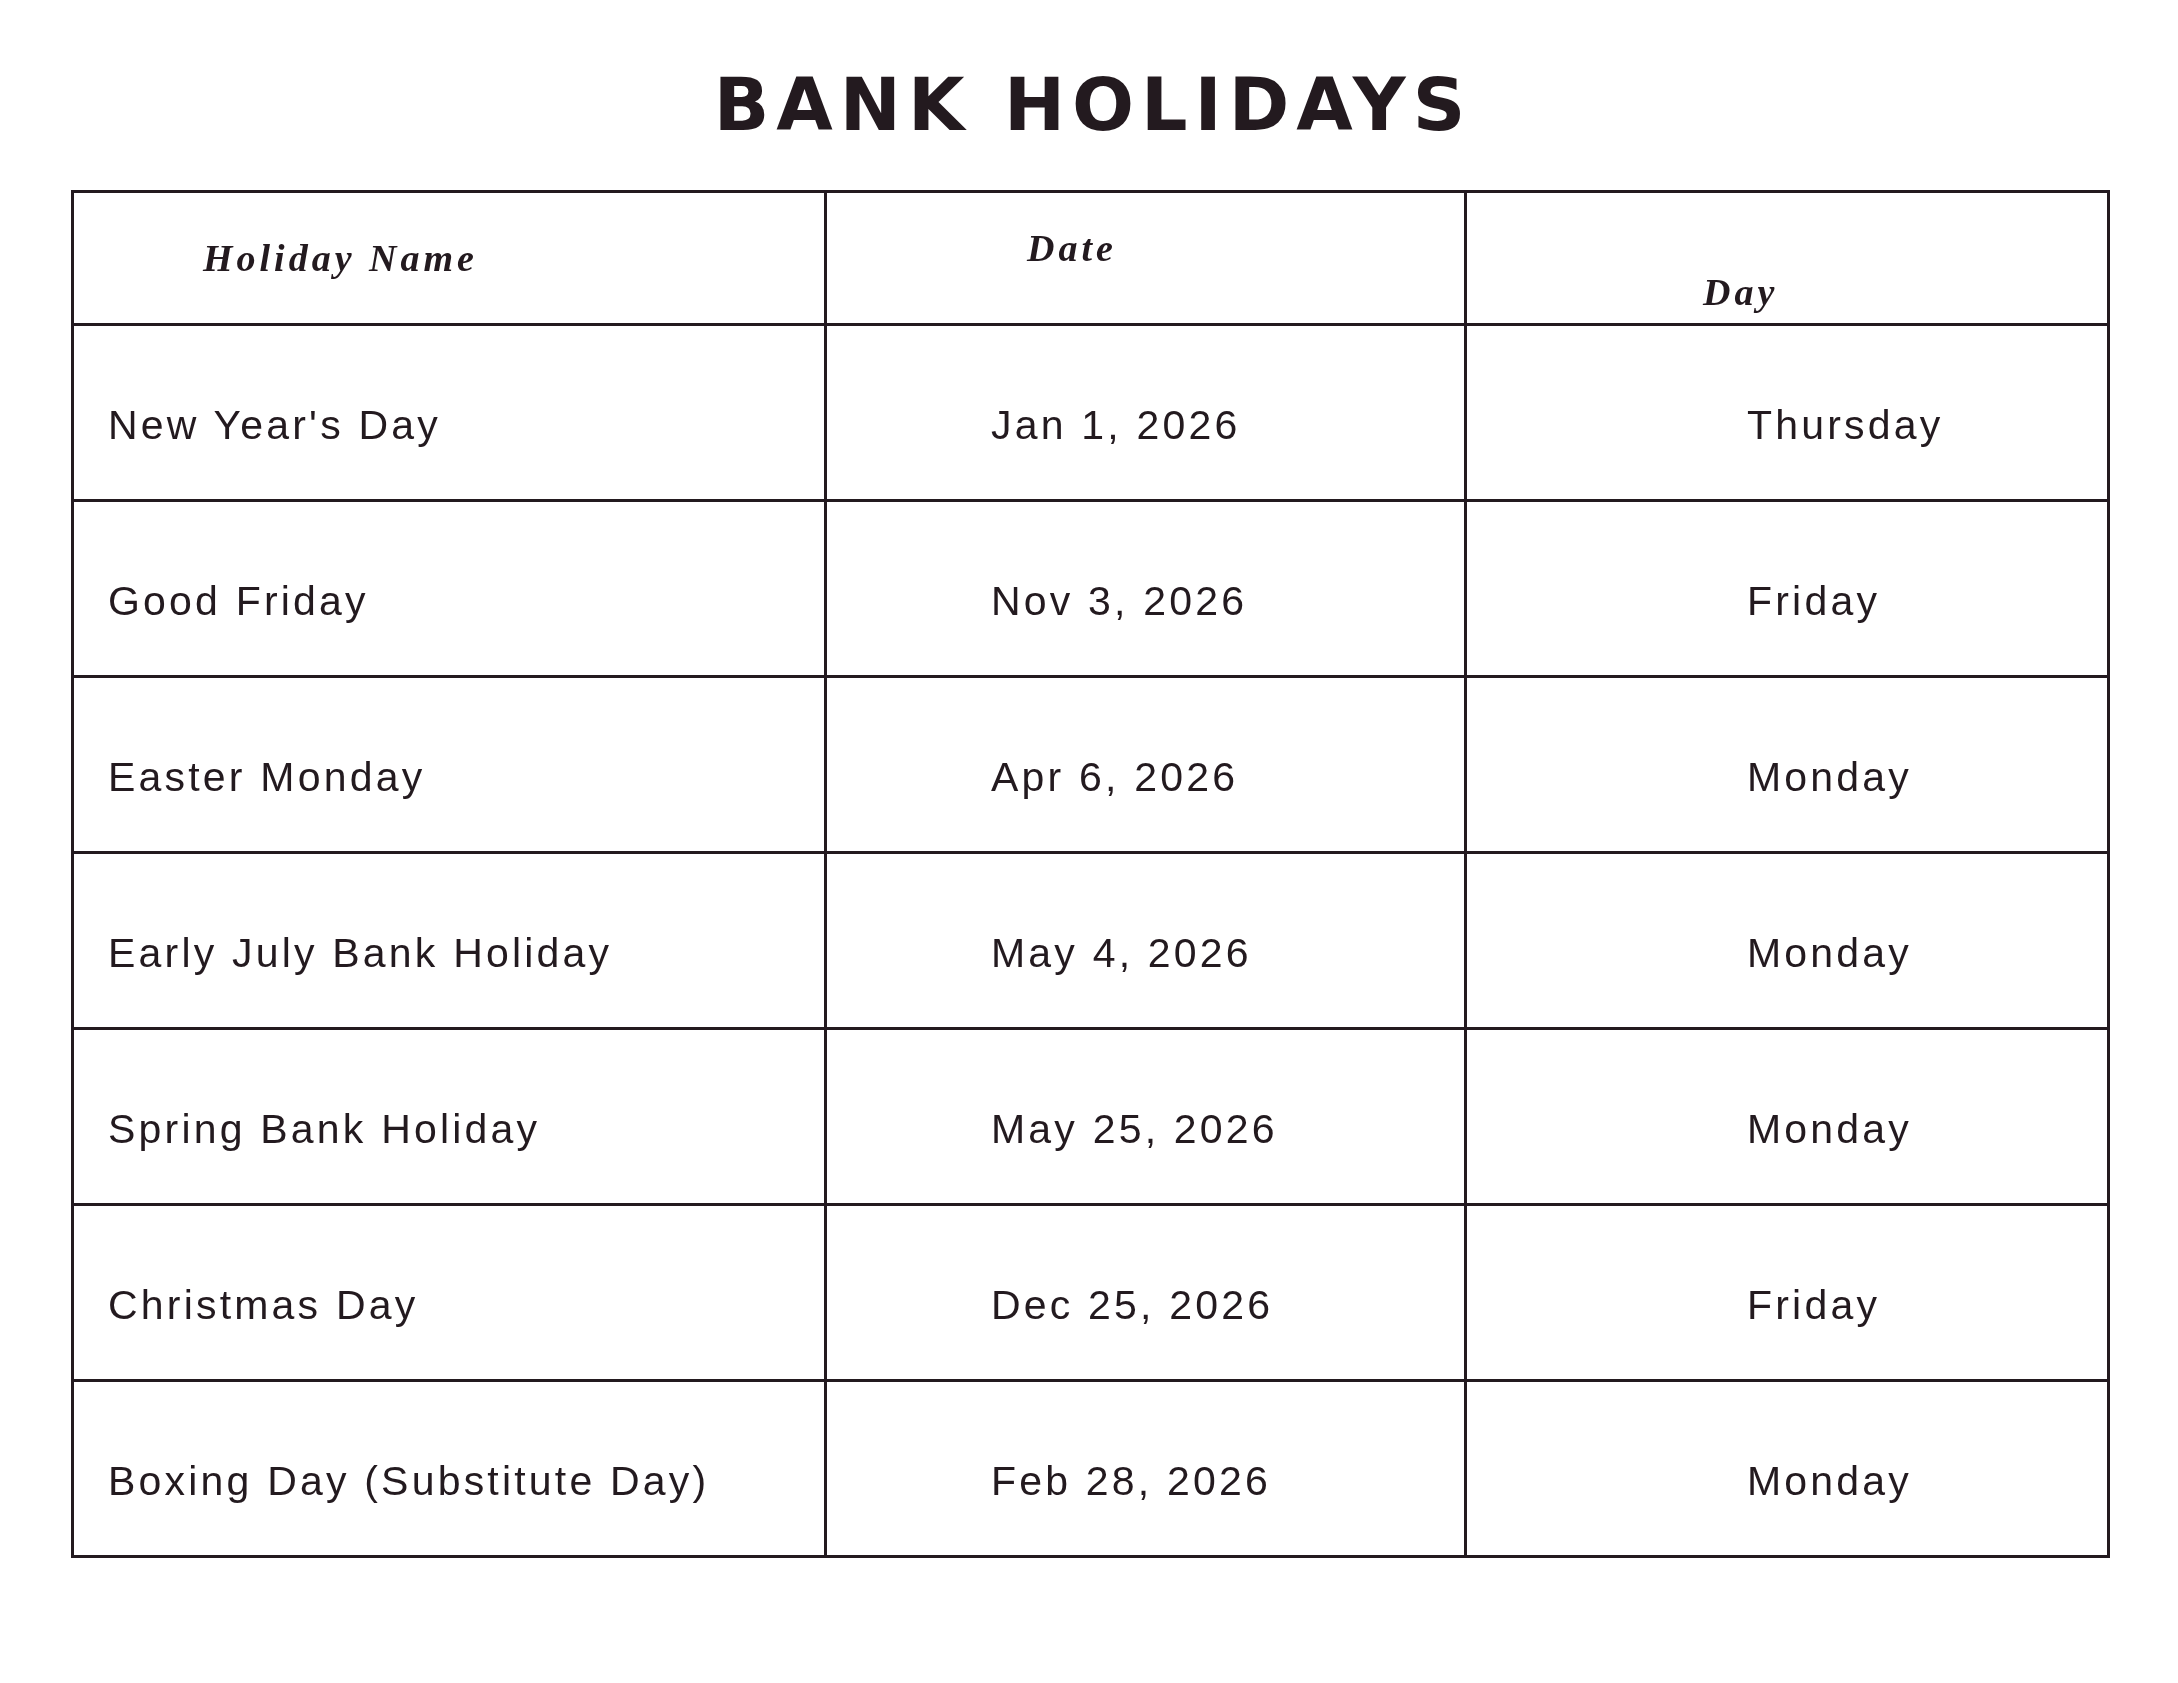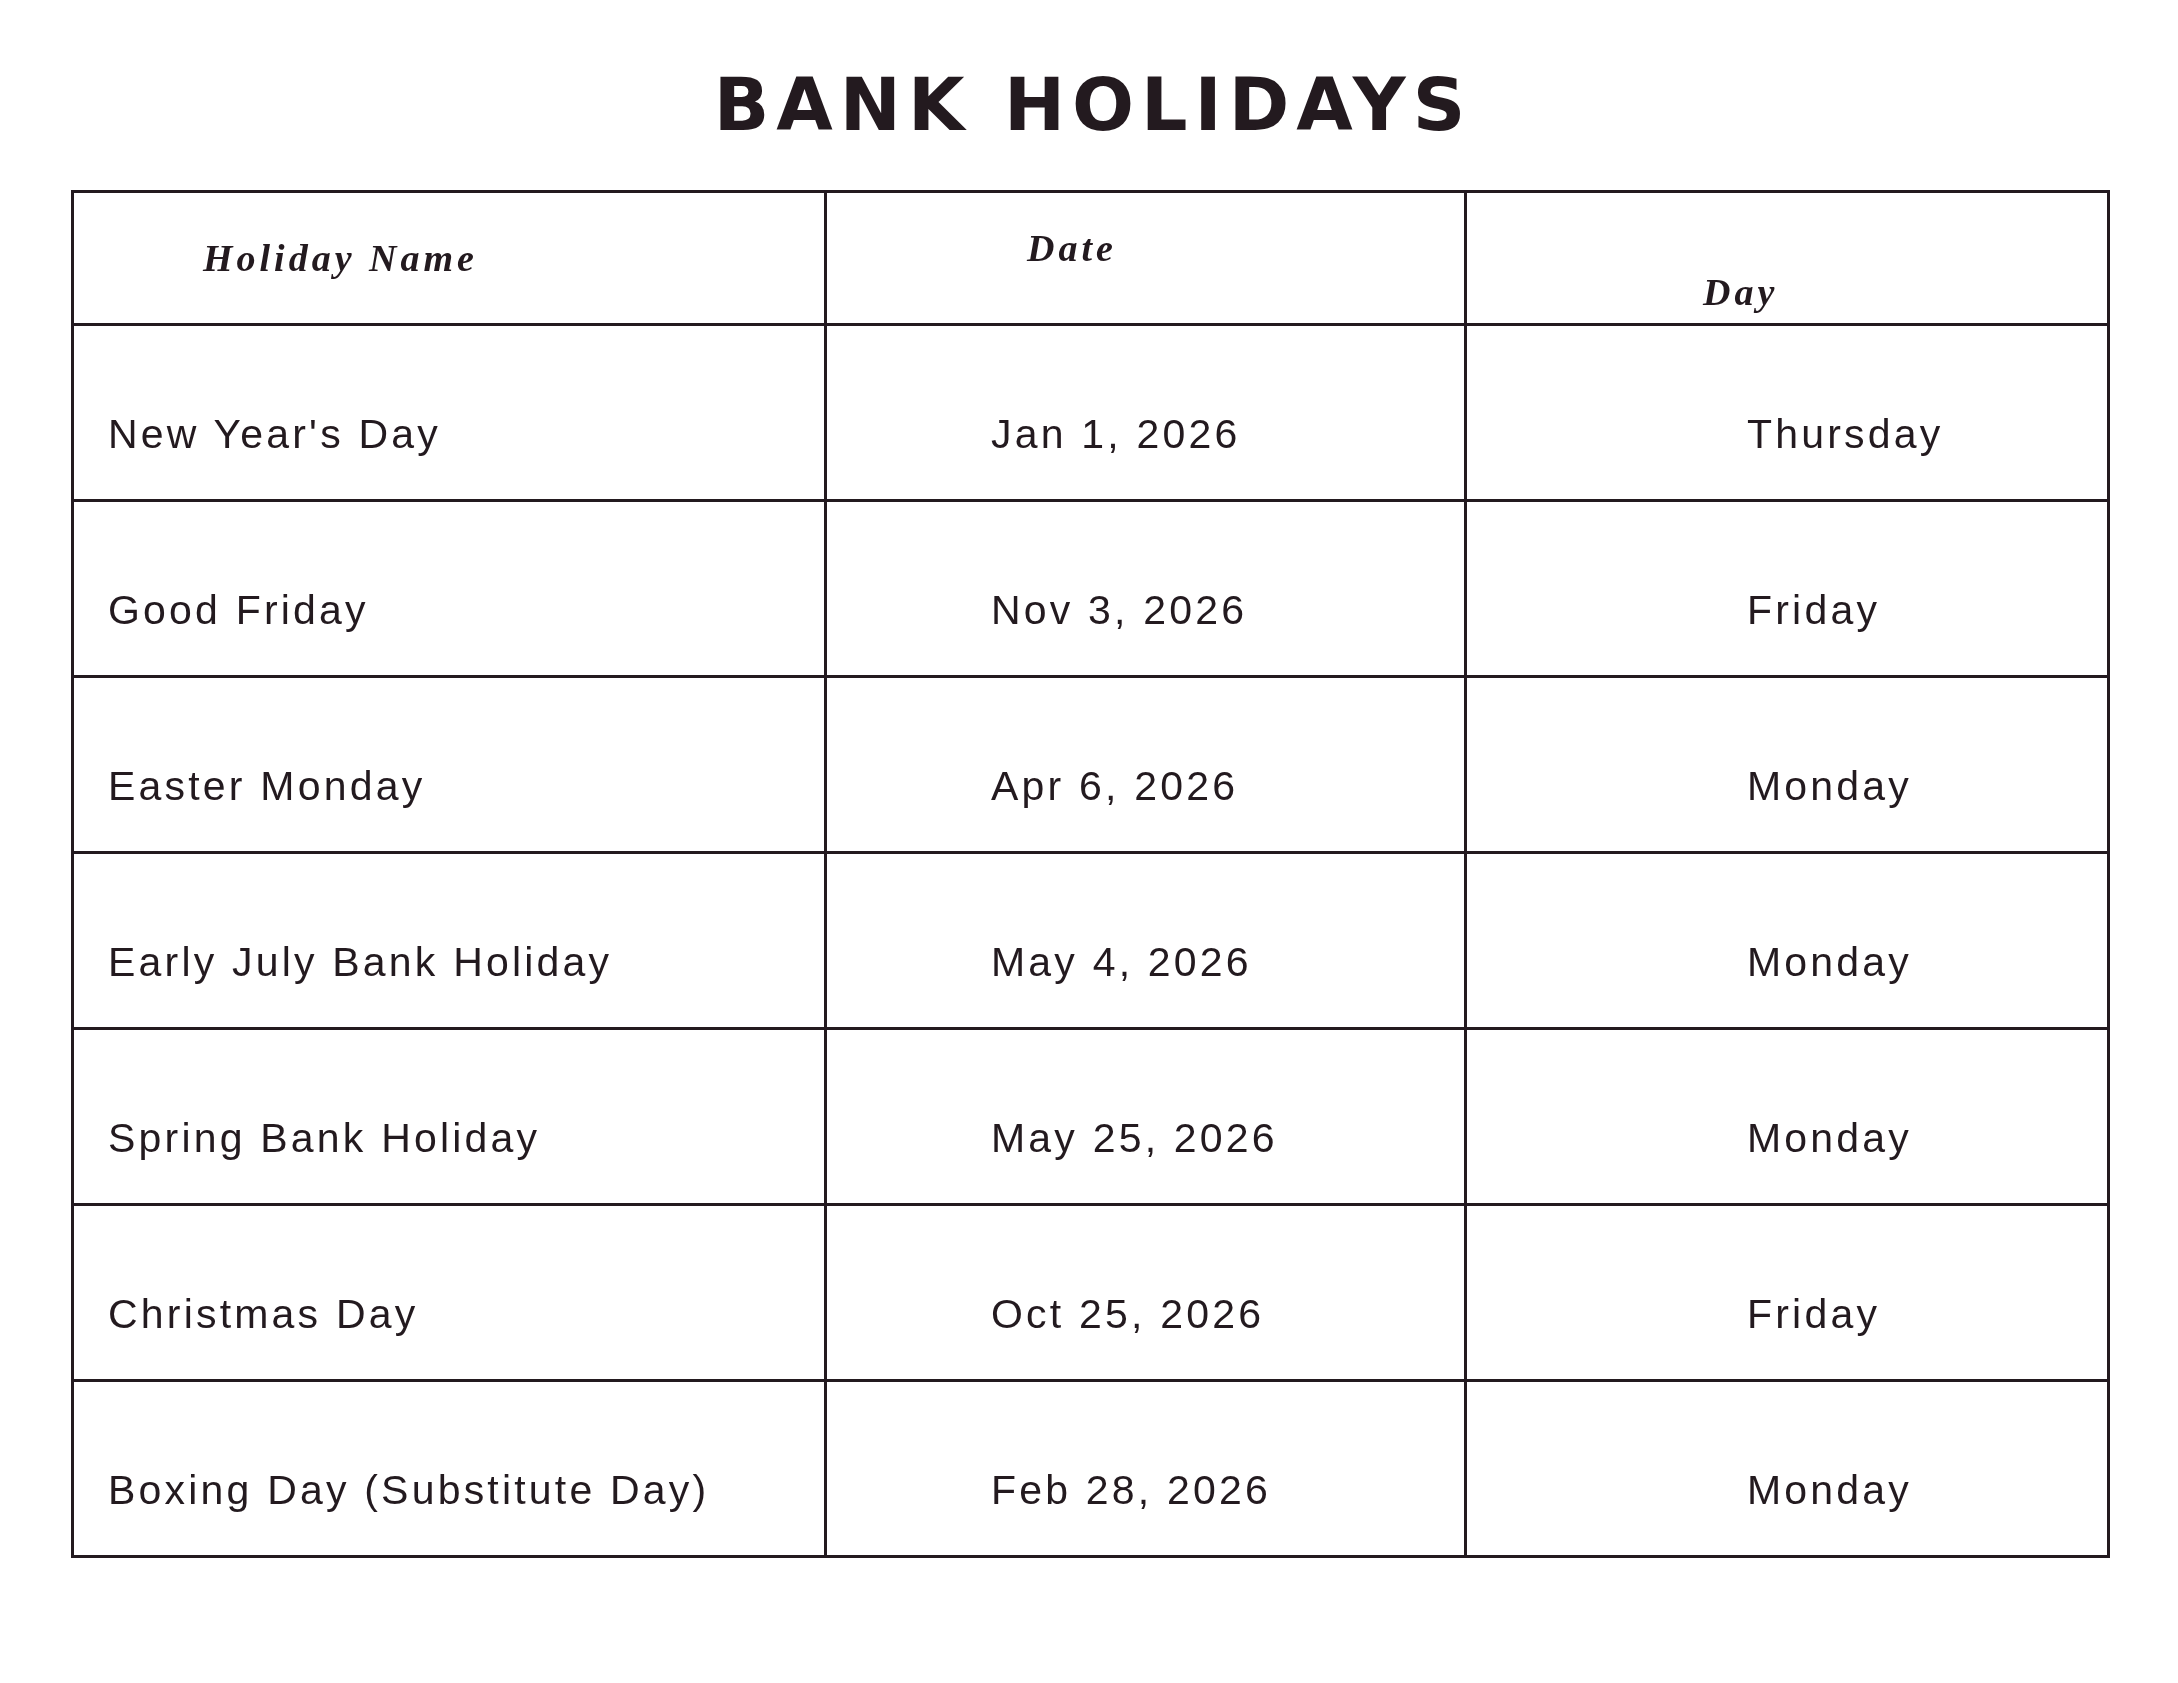--- a/index.html
+++ b/index.html
@@ -63,21 +63,21 @@
     line-height: 59px;
     letter-spacing: 4px;
     color: #231a1f;
     white-space: nowrap;
   }
   .hdr-name { left: 129px; top: 36px; }
   .hdr-date { left: 200px; top: 26px; }
   .hdr-day  { left: 236px; top: 26px; margin-top: 44px; }
   .cell-text {
     position: absolute;
-    top: 86px;
+    top: 77px;
     font-family: "Liberation Sans", sans-serif;
     font-size: 41px;
     line-height: 44px;
     letter-spacing: 3.2px;
     color: #231a1f;
     white-space: nowrap;
   }
   .cell-name { left: 34px; }
   .cell-date { left: 164px; text-align: right; }
   .cell-day  { left: 239px; margin-left: 41px; }
@@ -160,21 +160,21 @@
         </td>
       <td>
           <span class="cell-text cell-day">Monday</span>
         </td>
     </tr>
     <tr>
       <td>
           <span class="cell-text cell-name">Christmas Day</span>
         </td>
       <td>
-          <span class="cell-text cell-date">Oct 25, 2026</span>
+          <span class="cell-text cell-date">Dec 25, 2026</span>
         </td>
       <td>
           <span class="cell-text cell-day">Friday</span>
         </td>
     </tr>
     <tr>
       <td>
           <span class="cell-text cell-name">Boxing Day (Substitute Day)</span>
         </td>
       <td>

